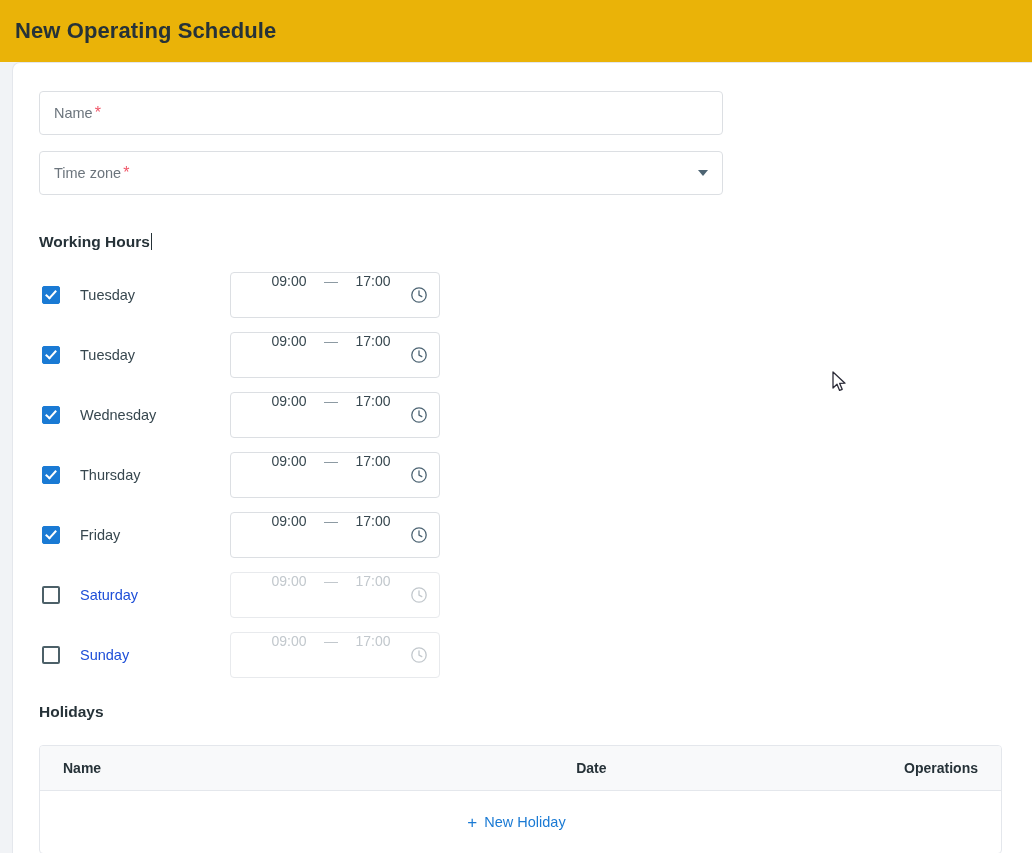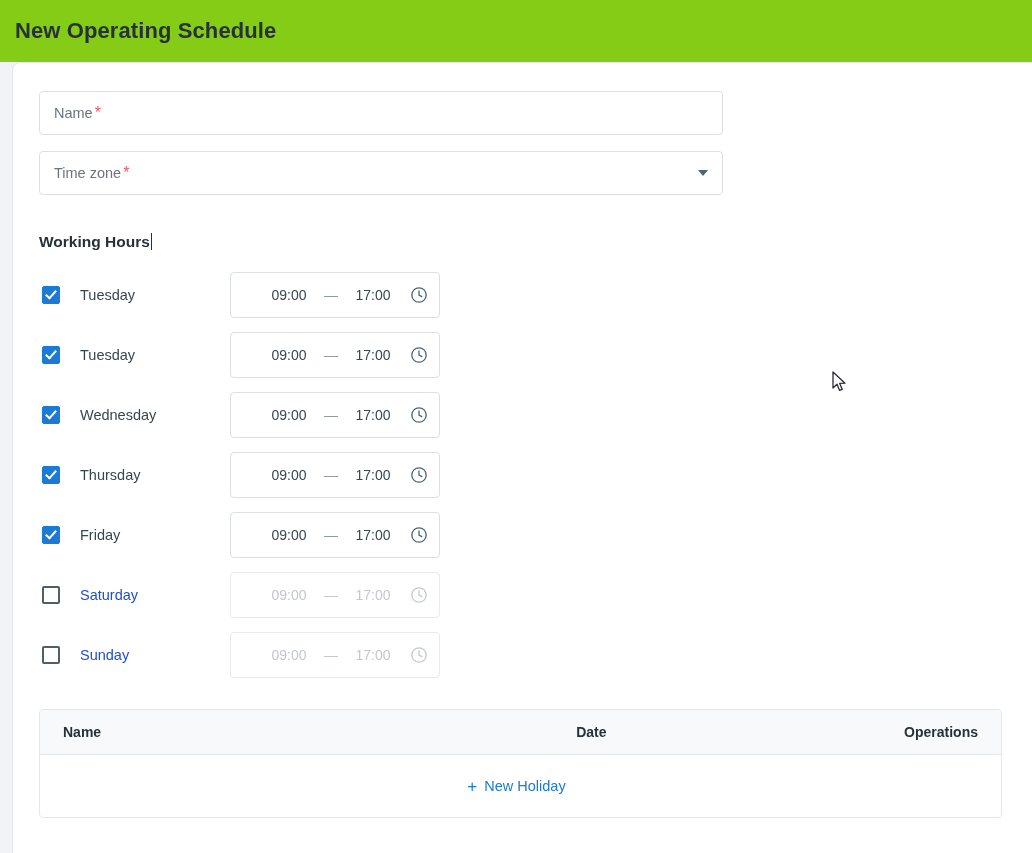--- a/index.html
+++ b/index.html
@@ -16,21 +16,21 @@
     position: relative;
   }
 
   
   .page-header {
     height: 62px;
     box-sizing: border-box;
     padding: 0 0 0 15px;
     display: flex;
     align-items: center;
-    background: #84cc16;
+    background: #eab308;
   }
   .page-title {
     font-size: 22px;
     font-weight: bold;
     color: #263238;
     letter-spacing: 0.1px;
   }
 
   
   .card {
@@ -149,21 +149,20 @@
     color: #1d4ed8;
   }
 
   .time-box {
     width: 210px;
     height: 46px;
     box-sizing: border-box;
     border: 1px solid #dcdfe3;
     border-radius: 4px;
     display: flex;
-    align-items: center;
     justify-content: flex-end;
     padding-right: 11px;
     background: #fff;
   }
   .time-box.disabled {
     border-color: #e8eaed;
   }
   .time-val {
     font-size: 14px;
     color: #37474f;
@@ -381,20 +380,21 @@
               <svg width="18" height="18" viewBox="0 0 18 18">
                 <circle cx="9" cy="9" r="7.2" fill="none" stroke="#c2c8cd" stroke-width="1.3"></circle>
                 <path d="M9 4.8 L9 9 L11.8 10.6" fill="none" stroke="#c2c8cd" stroke-width="1.3" stroke-linecap="round"></path>
               </svg>
             </span>
           </div>
         </div>
       </div>
 
     
+    <div class="holidays-head">Holidays</div>
 
     <div class="table">
       <div class="thead">
         <div class="th th-name">Name</div>
         <div class="th th-date">Date</div>
         <div class="th th-ops">Operations</div>
       </div>
       <div class="tbody-empty">
         <div class="new-holiday">
           <span class="plus-icon">+</span>

